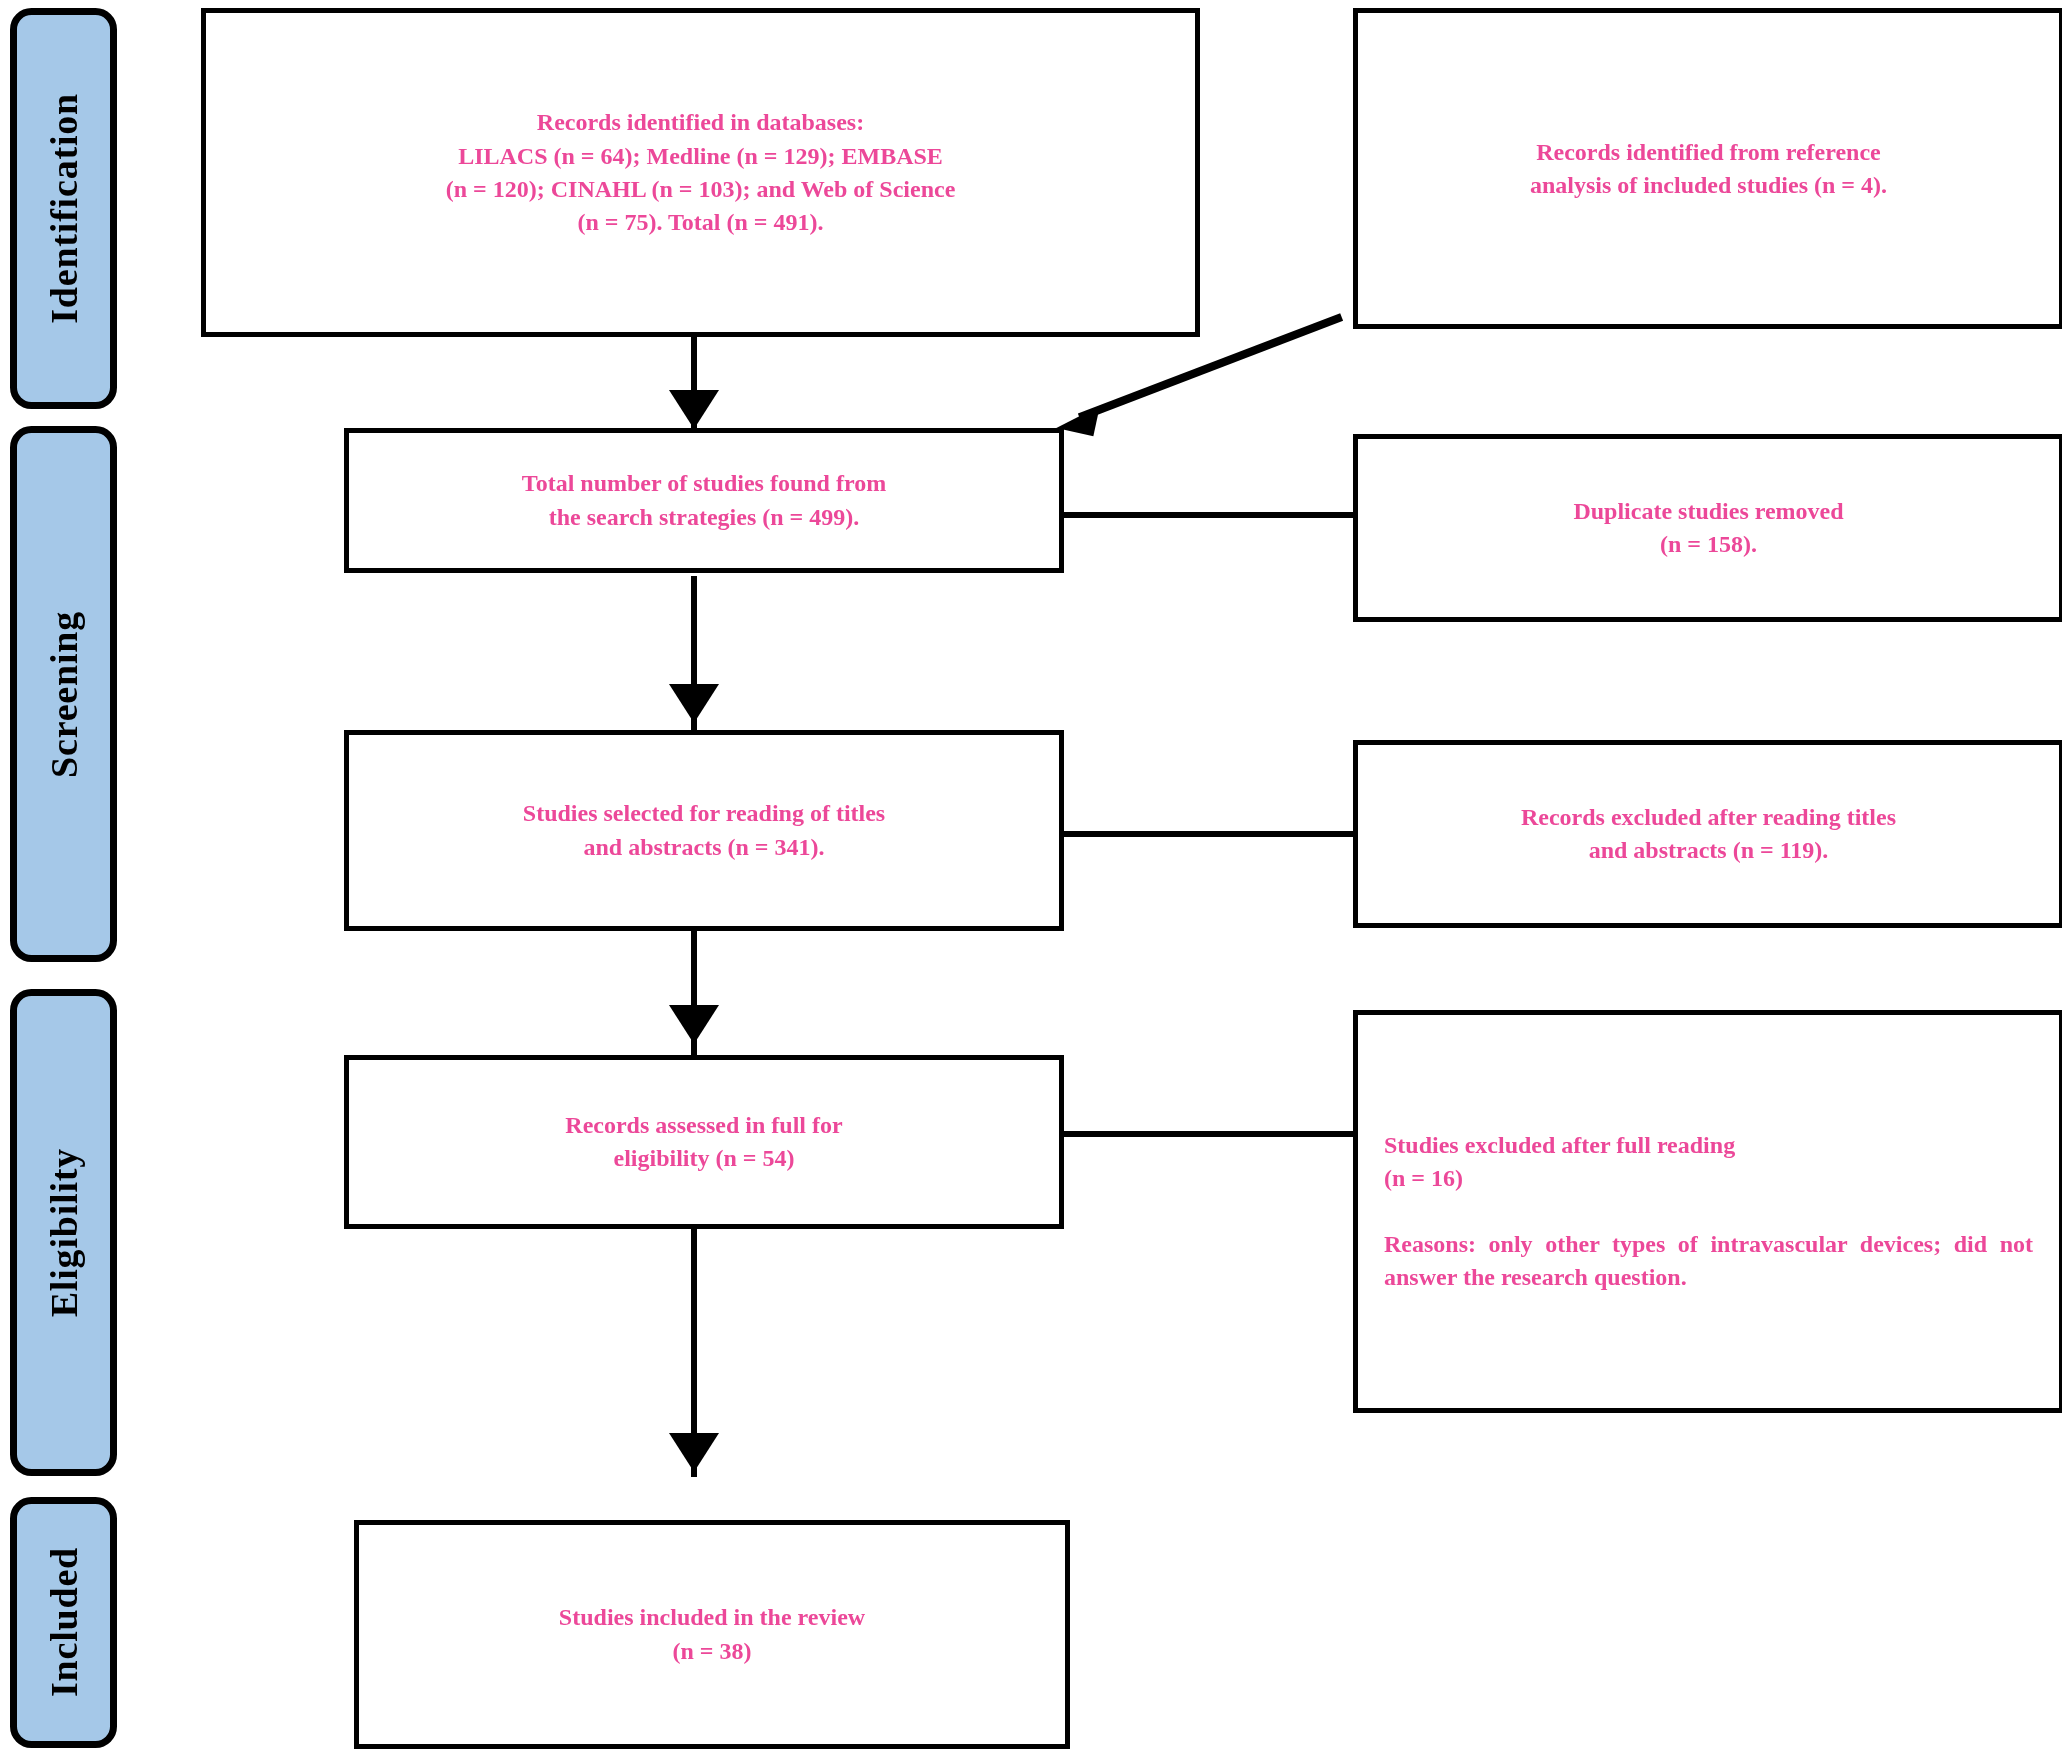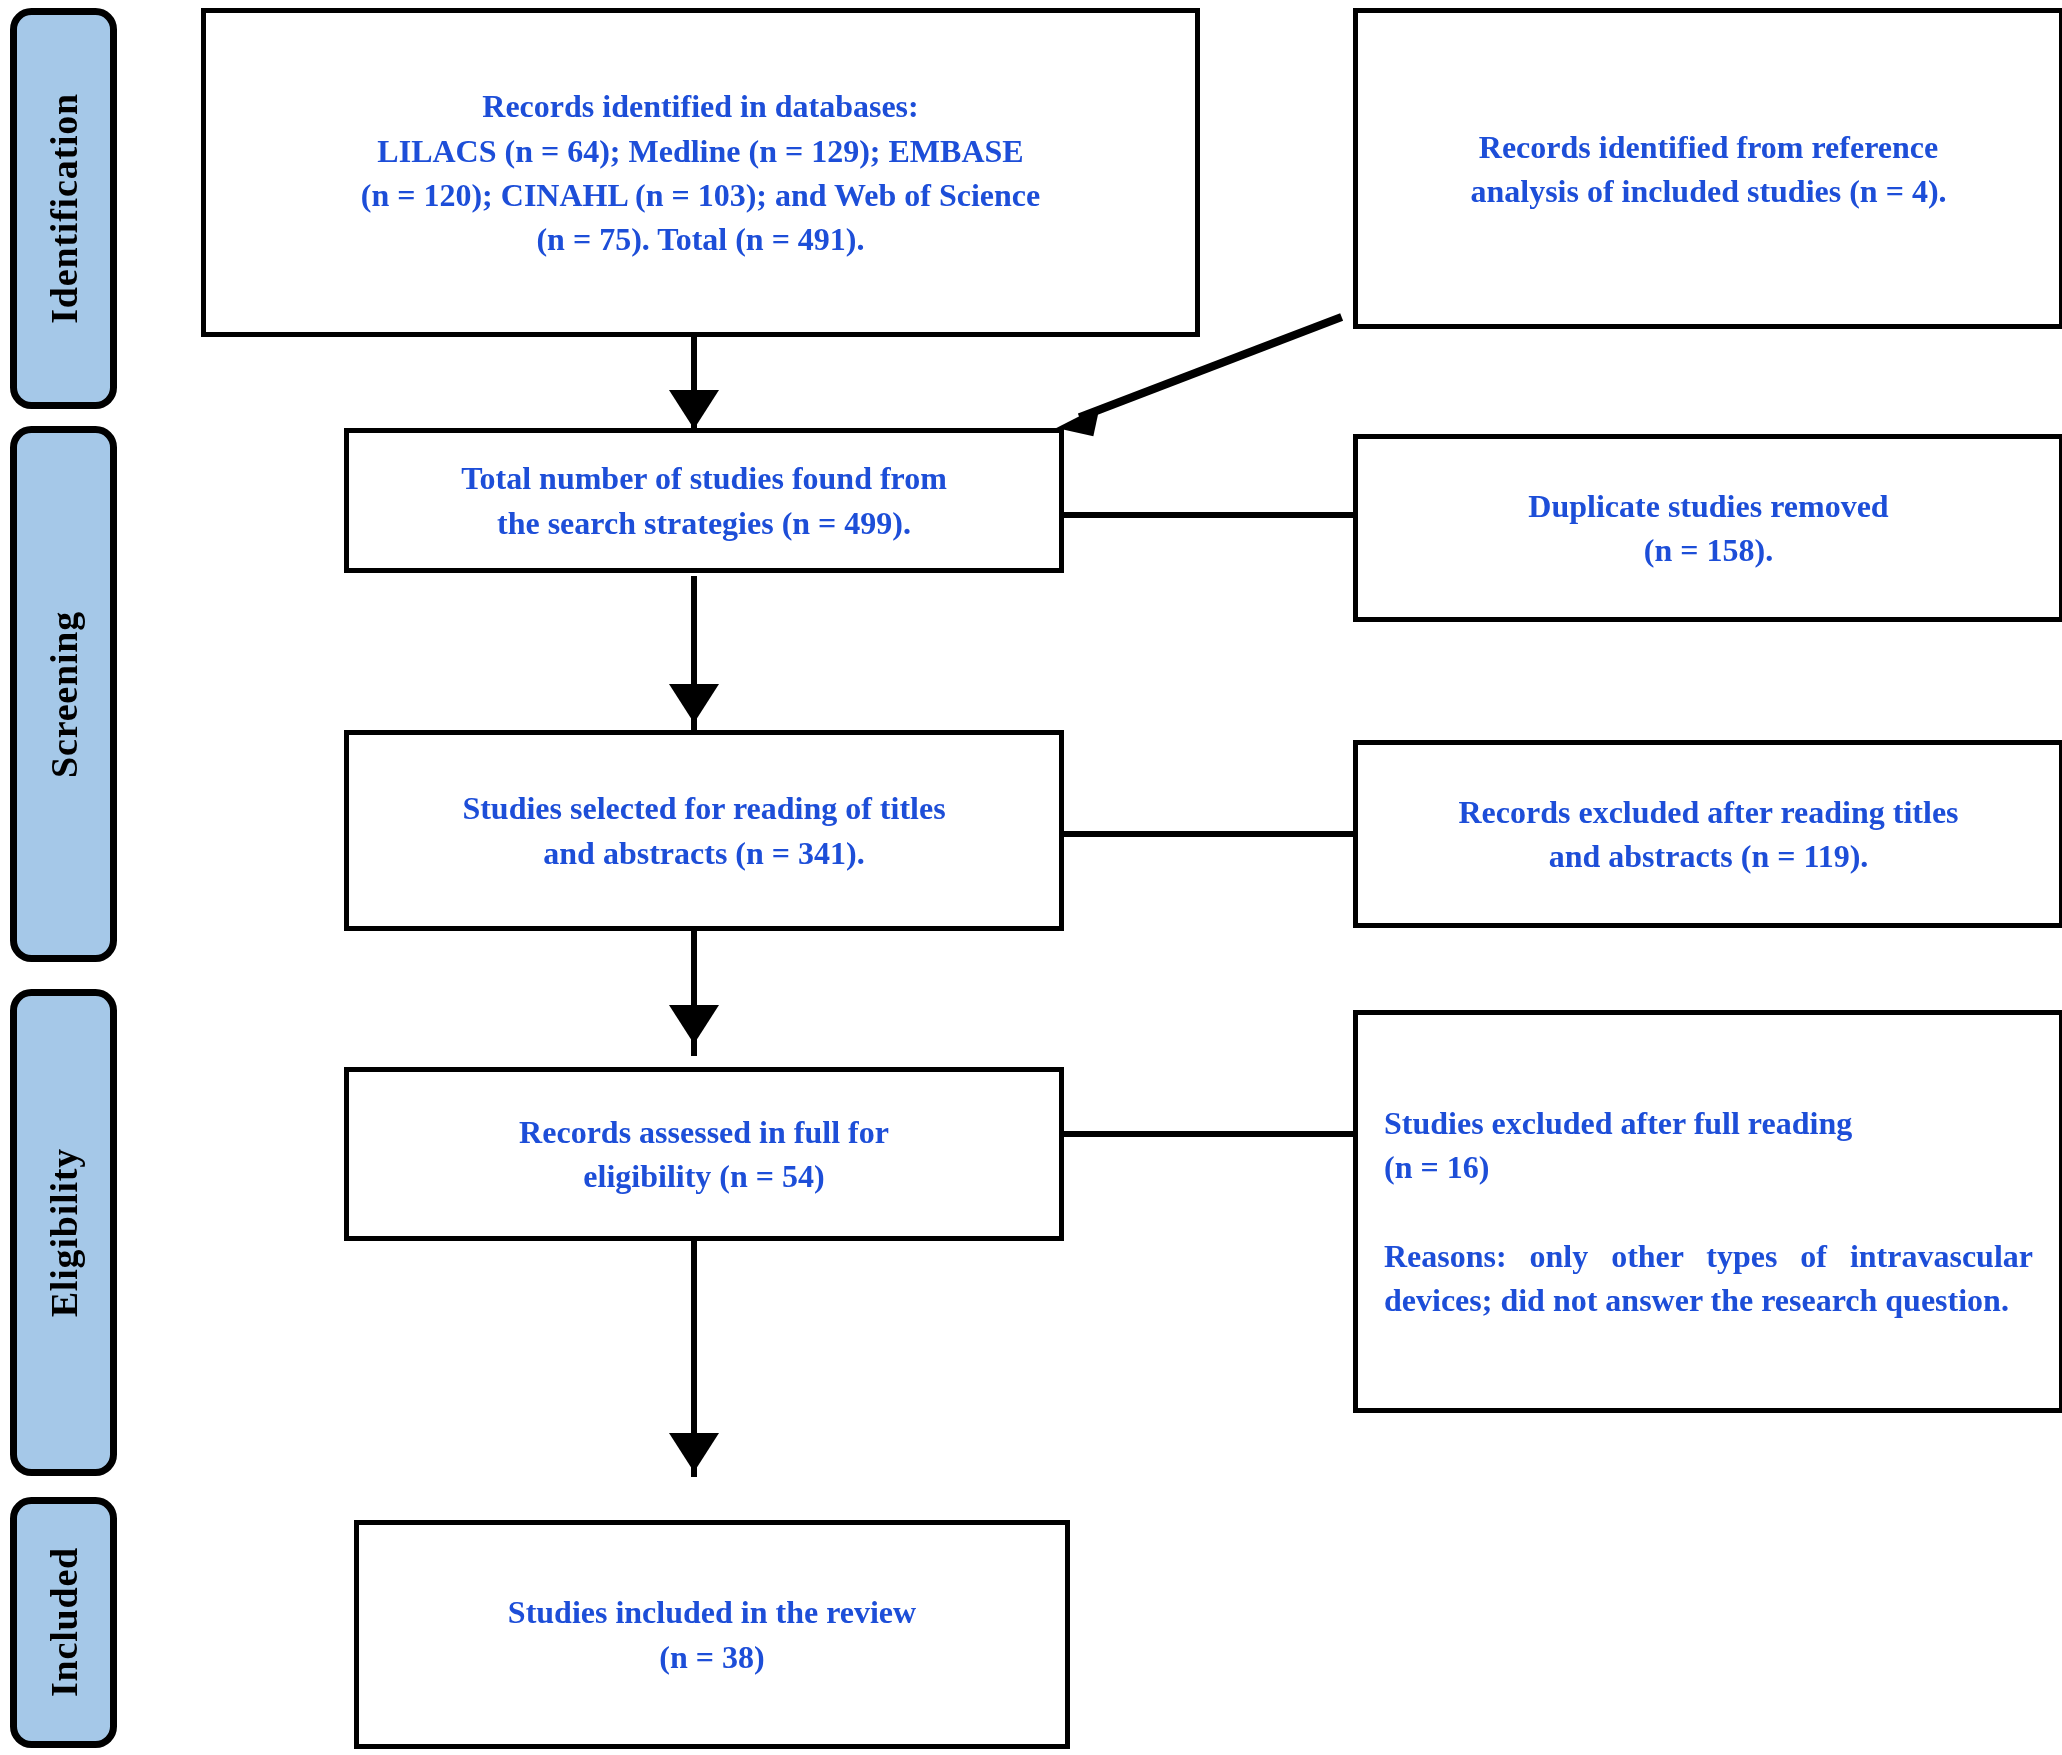--- a/index.html
+++ b/index.html
@@ -44,24 +44,24 @@
     position: absolute;
     background: #ffffff;
     border: 5.8px solid #000000;
     box-sizing: border-box;
     display: flex;
     align-items: center;
     justify-content: center;
     z-index: 3;
   }
   .flow-box .box-text {
-    font-size: 32px;
+    font-size: 24px;
     font-weight: bold;
     line-height: 1.38;
-    color: #1d4ed8;
+    color: #ec4899;
     text-align: center;
     padding: 0 15px;
     white-space: pre-line;
   }
   .flow-box.align-left .box-text {
     text-align: justify;
     text-align-last: left;
     padding: 0 26px;
     width: 100%;
     box-sizing: border-box;
@@ -164,21 +164,21 @@
   <div class="flow-box" style="left:344px; top:730px; width:720px; height:201px;">
     <div class="box-text">Studies selected for reading of titles
 and abstracts (n = 341).</div>
   </div>
 
   <div class="flow-box" style="left:1353px; top:740px; width:711px; height:188px;">
     <div class="box-text">Records excluded after reading titles
 and abstracts (n = 119).</div>
   </div>
 
-  <div class="flow-box" style="left:344px; top:1055px; width:720px; height:174px;margin-top:12px;">
+  <div class="flow-box" style="left:344px; top:1055px; width:720px; height:174px;">
     <div class="box-text">Records assessed in full for
 eligibility (n = 54)</div>
   </div>
 
   <div class="flow-box align-left" style="left:1353px; top:1010px; width:711px; height:403px;">
     <div class="box-text">Studies excluded after full reading
 (n = 16)
 
 Reasons: only other types of intravascular devices; did not answer the research question.</div>
   </div>

